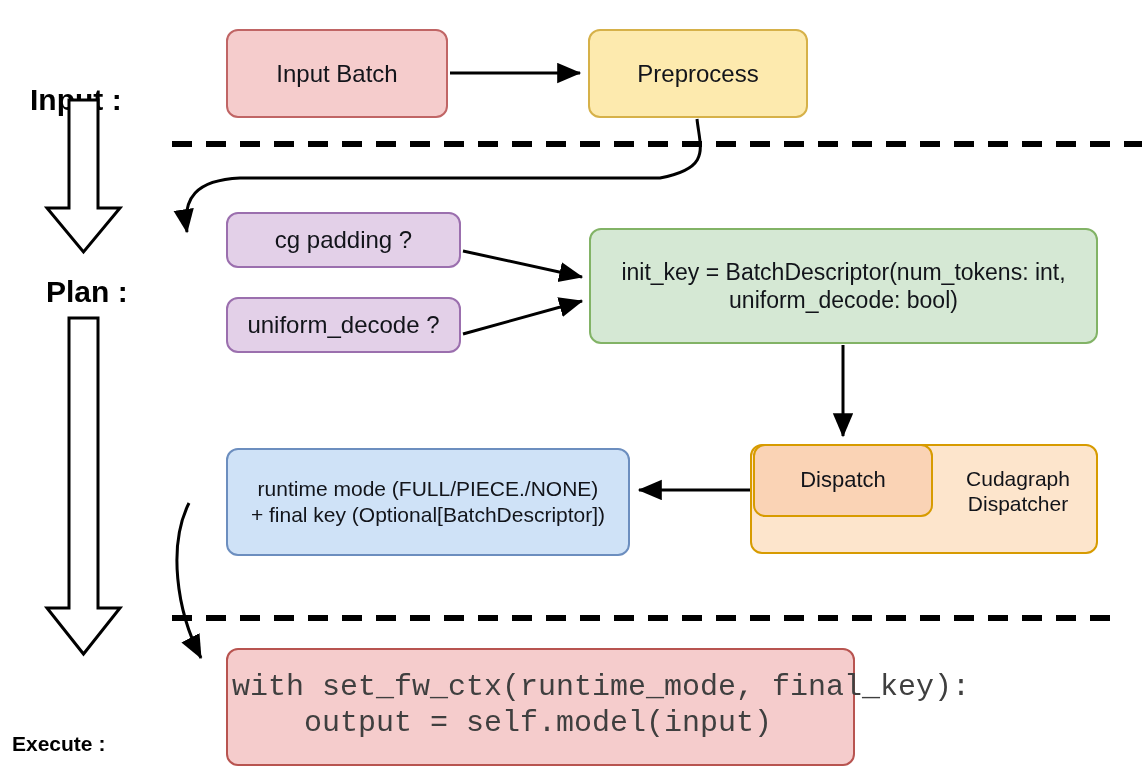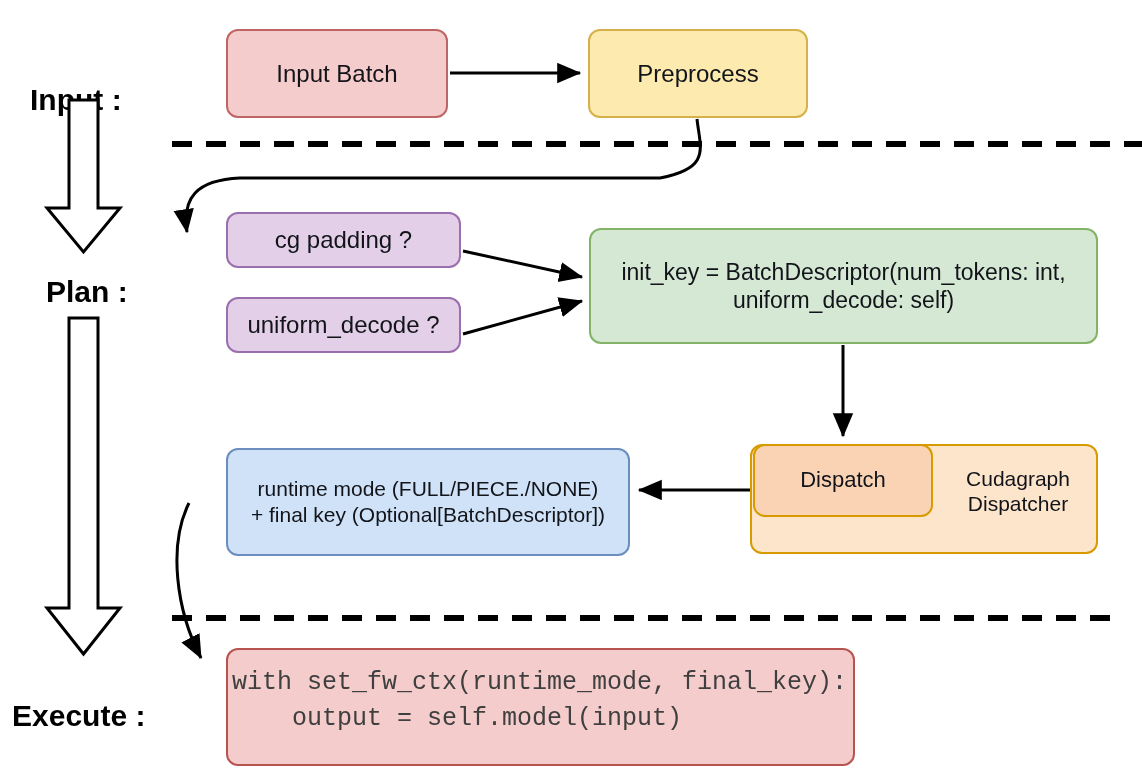--- a/index.html
+++ b/index.html
@@ -47,21 +47,21 @@
     white-space: pre;
     color: #3a3a3a;
     line-height: 1.55;
     padding: 0;
   }
   .codebox-text {
     position: absolute;
     left: 4px;
     top: 14px;
     font-family: "Liberation Mono", monospace;
-    font-size: 25px;
+    font-size: 30px;
     letter-spacing: 0px;
     white-space: pre;
     color: #3f3f3f;
   }
   .group-title {
     position: absolute;
     text-align: center;
     font-family: "Liberation Sans", sans-serif;
     color: #12141a;
     white-space: pre-line;
@@ -76,32 +76,32 @@
     pointer-events: none;
   }
 </style>
 </head>
 <body>
 
 <div id="stage">
 
   <div class="stage-label" style="left:30px; top:44px; font-size:30px;">Input :</div>
   <div class="stage-label" style="left:46px; top:236px; font-size:30px;">Plan :</div>
-  <div class="stage-label" style="left:12px; top:660px; font-size:30px;">Execute :</div>
+  <div class="stage-label" style="left:12px; top:692px; font-size:21px;">Execute :</div>
 
   <div class="node" style="left:226px; top:29px; width:222px; height:89px; background:#f5cccc; border-color:#c06565; font-size:24px;">Input Batch</div>
 
   <div class="node" style="left:588px; top:29px; width:220px; height:89px; background:#fdeaae; border-color:#d6b149; font-size:24px;">Preprocess</div>
 
   <div class="node" style="left:226px; top:212px; width:235px; height:56px; background:#e3d0e8; border-color:#9b6fae; font-size:24px;">cg padding ?</div>
 
   <div class="node" style="left:226px; top:297px; width:235px; height:56px; background:#e3d0e8; border-color:#9b6fae; font-size:24px;">uniform_decode ?</div>
 
   <div class="node" style="left:589px; top:228px; width:509px; height:116px; background:#d5e8d4; border-color:#82b366; font-size:23px;">init_key = BatchDescriptor(num_tokens: int,
-uniform_decode: self)</div>
+uniform_decode: bool)</div>
 
   <div class="node" style="left:750px; top:444px; width:348px; height:110px; background:#fde5cc; border-color:#d79b00;"></div>
   <div class="group-title" style="left:938px; top:466px; width:160px; font-size:21px;">Cudagraph
 Dispatcher</div>
 
   <div class="node" style="left:753px; top:444px; width:180px; height:73px; background:#fad3b5; border-color:#d79b00; font-size:22px;">Dispatch</div>
 
   <div class="node" style="left:226px; top:448px; width:404px; height:108px; background:#cfe2f7; border-color:#6c8ebf; font-size:21px;">runtime mode (FULL/PIECE./NONE)
 + final key (Optional[BatchDescriptor])</div>
 

